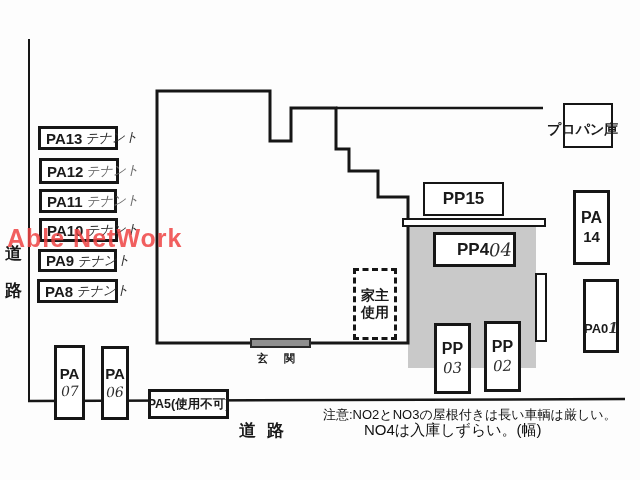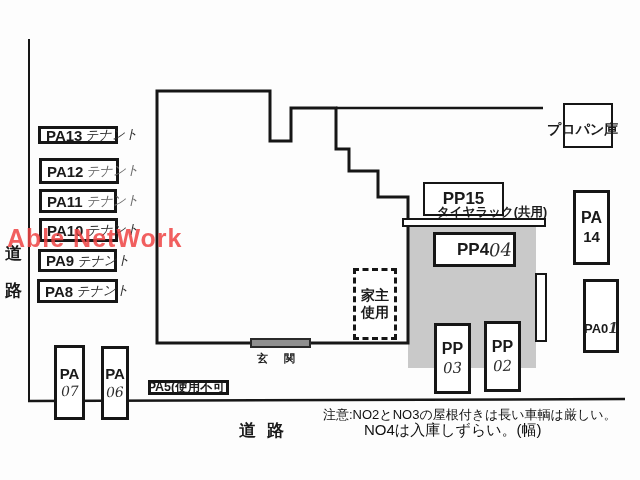--- a/index.html
+++ b/index.html
@@ -47,21 +47,21 @@
 
   <div class="abs grayarea" style="left:408px;top:226px;width:128px;height:142px;"></div>
 
   <svg class="plan" width="640" height="480" viewBox="0 0 640 480">
     <line x1="29" y1="39" x2="29" y2="402" stroke="#161616" stroke-width="2"></line>
     <line x1="28" y1="401" x2="625" y2="399" stroke="#161616" stroke-width="2.5"></line>
     <line x1="336" y1="108" x2="543" y2="108" stroke="#161616" stroke-width="2.5"></line>
     <polygon points="157,91 270,91 270,141 291,141 291,108 336,108 336,149 349,149 349,171 378,171 378,197 408,197 408,343 157,343" fill="#fdfdfd" stroke="#161616" stroke-width="3"></polygon>
   </svg>
 
-  <div class="abs box parow" style="left:38px;top:126px;width:80px;height:18px;">
+  <div class="abs box parow" style="left:38px;top:126px;width:80px;height:24px;">
     <span class="pa-id">PA13</span>
     <span class="hand hand-dark">テナント</span>
   </div>
   <div class="abs box parow" style="left:39px;top:158px;width:80px;height:26px;">
     <span class="pa-id">PA12</span>
     <span class="hand">テナント</span>
   </div>
   <div class="abs box parow" style="left:39px;top:189px;width:78px;height:24px;">
     <span class="pa-id">PA11</span>
     <span class="hand">テナント</span>
@@ -81,21 +81,21 @@
 
   <div class="abs box vbox centered" style="left:54px;top:313px;width:31px;height:75px;">
     <span class="l1">PA</span>
     <span class="l2 hand hand-dark">07</span>
   </div>
   <div class="abs box vbox centered" style="left:101px;top:314px;width:28px;height:74px;">
     <span class="l1">PA</span>
     <span class="l2 hand hand-dark">06</span>
   </div>
 
-  <div class="abs box centered" style="left:148px;top:348px;width:81px;height:15px;">
+  <div class="abs box centered" style="left:148px;top:357px;width:81px;height:30px;">
     <span class="smalllabel">PA5(使用不可)</span>
   </div>
 
   <div class="abs entrancebar" style="left:250px;top:338px;width:61px;height:10px;"></div>
   <div class="abs entrlabel" style="left:257px;top:351px;">玄関</div>
 
   <div class="abs dashedbox" style="left:353px;top:268px;width:44px;height:72px;">
     <span>家主</span>
     <span>使用</span>
   </div>
@@ -110,21 +110,20 @@
   <div class="abs box vbox centered" style="left:573px;top:158px;width:37px;height:75px;">
     <span class="l1" style="font-size:16px;">PA</span>
     <span class="l2" style="font-weight:bold;font-size:15px;">14</span>
   </div>
   <div class="abs box vbox centered" style="left:583px;top:247px;width:36px;height:74px;justify-content:flex-end;padding-bottom:14px;">
     <span style="font-size:13px;font-weight:bold;white-space:nowrap;">
       <span>PA0</span><span class="hand hand-dark" style="font-size:14px;">1</span>
     </span>
   </div>
 
-  <div class="abs smalllabel" style="left:437px;top:204px;">タイヤラック(共用)</div>
   <div class="abs whiterect" style="left:402px;top:218px;width:144px;height:9px;"></div>
 
   <div class="abs box" style="left:433px;top:232px;width:83px;height:35px;justify-content:flex-end;padding-right:1px;">
     <span class="pplabel">PP4</span>
     <span class="hand hand-dark" style="font-size:18px;">04</span>
   </div>
   <div class="abs box vbox centered" style="left:434px;top:291px;width:37px;height:71px;">
     <span class="l1" style="font-size:16px;">PP</span>
     <span class="l2 hand hand-dark" style="font-size:15px;">03</span>
   </div>

